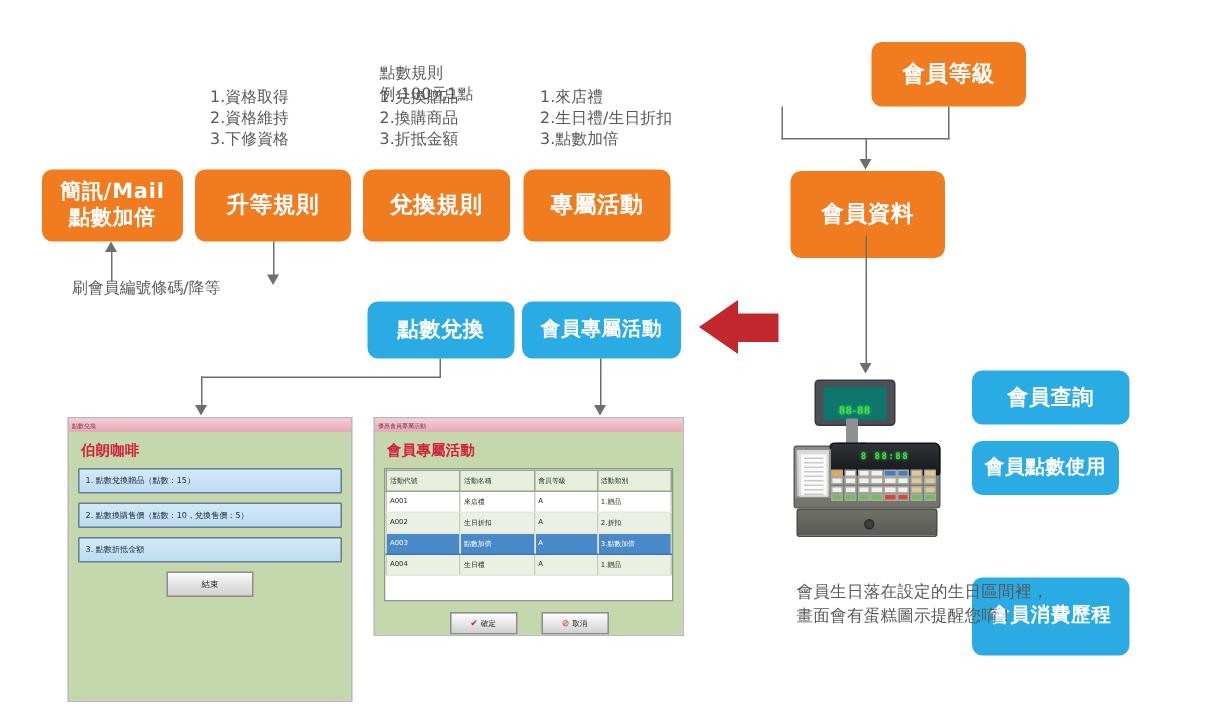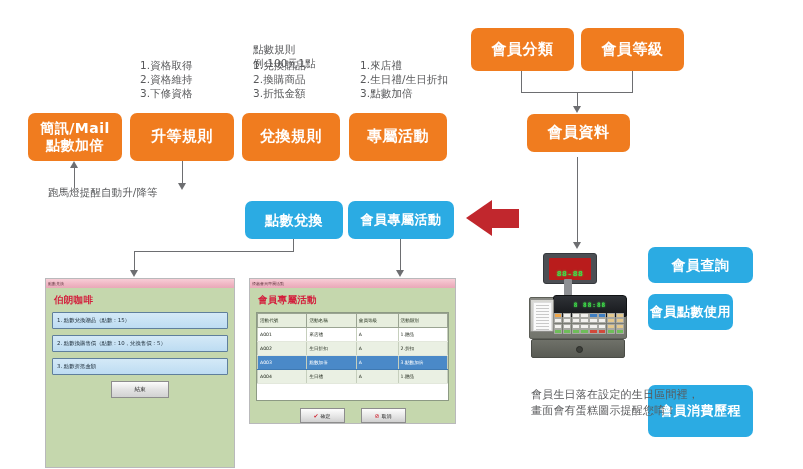--- a/index.html
+++ b/index.html
@@ -149,22 +149,22 @@
   
   .reg{position:absolute;}
   .reg .pole{position:absolute;left:35px;top:28px;width:8px;height:18px;background:#8e9094;border-radius:1px;}
   .reg .polebase{position:absolute;left:28px;top:44px;width:22px;height:5px;background:#7c7e82;border-radius:2px;}
   .reg .cust{
     position:absolute;left:14px;top:2px;width:52px;height:29px;
     background:#4c4f54;border-radius:3px;border:1px solid #35383c;
   }
   .reg .custscr{
     position:absolute;left:5px;top:4px;width:42px;height:20px;
-    background:#b91c1c;border-radius:1px;
-    color:#3fe04a;font-family:Liberation Mono, monospace;
+    background:#0f766e;border-radius:1px;
+    color:#3fe04a;font-family:Liberation Serif, serif;
     font-size:8px;font-weight:bold;letter-spacing:.5px;
     display:flex;align-items:flex-end;justify-content:center;padding-bottom:2px;
     text-shadow:0 0 2px #3fe04a;
   }
   .reg .custtiny{
     position:absolute;left:7px;top:5px;font-size:3px;color:#2fa838;letter-spacing:.3px;
   }
   .reg .bodyshell{
     position:absolute;left:0;top:46px;width:96px;height:40px;
     background:linear-gradient(180deg,#8b8d85 0%,#72746c 100%);
@@ -243,49 +243,46 @@
   </div>
 
   <div class="box orange" style="left:130px;top:113px;width:104px;height:48px;font-size:15px;">
     <span class="lbl">升等規則</span>
   </div>
 
   <div class="box orange" style="left:349px;top:113px;width:98px;height:48px;font-size:15px;">
     <span class="lbl">專屬活動</span>
   </div>
 
-  <div class="box orange" style="left:471px;top:28px;width:103px;height:43px;font-size:15px;">
-    <span class="lbl">會員分類</span>
-  </div>
 
   <div class="box orange" style="left:581px;top:28px;width:103px;height:43px;font-size:15px;">
     <span class="lbl">會員等級</span>
   </div>
 
-  <div class="box orange" style="left:527px;top:114px;width:103px;height:38px;font-size:15px;">
+  <div class="box orange" style="left:527px;top:114px;width:103px;height:58px;font-size:15px;">
     <span class="lbl">會員資料</span>
   </div>
 
   <div class="ln v" style="left:521px;top:71px;height:22px;"></div>
   <div class="ln v" style="left:632px;top:71px;height:22px;"></div>
   <div class="ln h" style="left:521px;top:92px;width:112px;"></div>
   <div class="ln v" style="left:577px;top:92px;height:16px;"></div>
   <div class="arrowhead down" style="left:573px;top:106px;"></div>
 
   <div class="ln v" style="left:577px;top:157px;height:87px;"></div>
   <div class="arrowhead down" style="left:573px;top:242px;"></div>
 
 
   <div class="ln v" style="left:182px;top:161px;height:24px;"></div>
   <div class="arrowhead down" style="left:178px;top:183px;"></div>
 
   <div class="ln v" style="left:74px;top:166px;height:22px;"></div>
   <div class="arrowhead up" style="left:70px;top:161px;"></div>
 
-  <div class="note" style="left:48px;top:185px;width:200px;font-size:10.5px;">跑馬燈提醒自動升/降等</div>
+  <div class="note" style="left:48px;top:185px;width:200px;font-size:10.5px;">刷會員編號條碼/降等</div>
 
   <div class="box blue" style="left:245px;top:201px;width:98px;height:38px;font-size:14px;">
     <span class="lbl">點數兌換</span>
   </div>
 
   <div class="box blue" style="left:348px;top:201px;width:106px;height:38px;font-size:13px;">
     <span class="lbl">會員專屬活動</span>
   </div>
 
   <div class="ln v" style="left:293px;top:239px;height:13px;"></div>
@@ -298,21 +295,21 @@
 
   <div class="redarrow" style="left:466px;top:200px;width:53px;height:37px;">
     <div class="shaft"></div>
     <div class="head"></div>
   </div>
 
   <div class="box blue" style="left:648px;top:247px;width:105px;height:36px;font-size:14px;">
     <span class="lbl">會員查詢</span>
   </div>
 
-  <div class="box blue" style="left:648px;top:294px;width:85px;height:36px;font-size:13px;">
+  <div class="box blue" style="left:648px;top:294px;width:98px;height:36px;font-size:13px;">
     <span class="lbl">會員點數使用</span>
   </div>
 
   <div class="box blue" style="left:648px;top:341px;width:105px;height:52px;font-size:13px;margin-top:44px;">
     <span class="lbl">會員消費歷程</span>
   </div>
 
   <div class="reg" style="left:529px;top:251px;width:96px;height:106px;">
     <div class="cust">
       <div class="custtiny">日本語</div>

